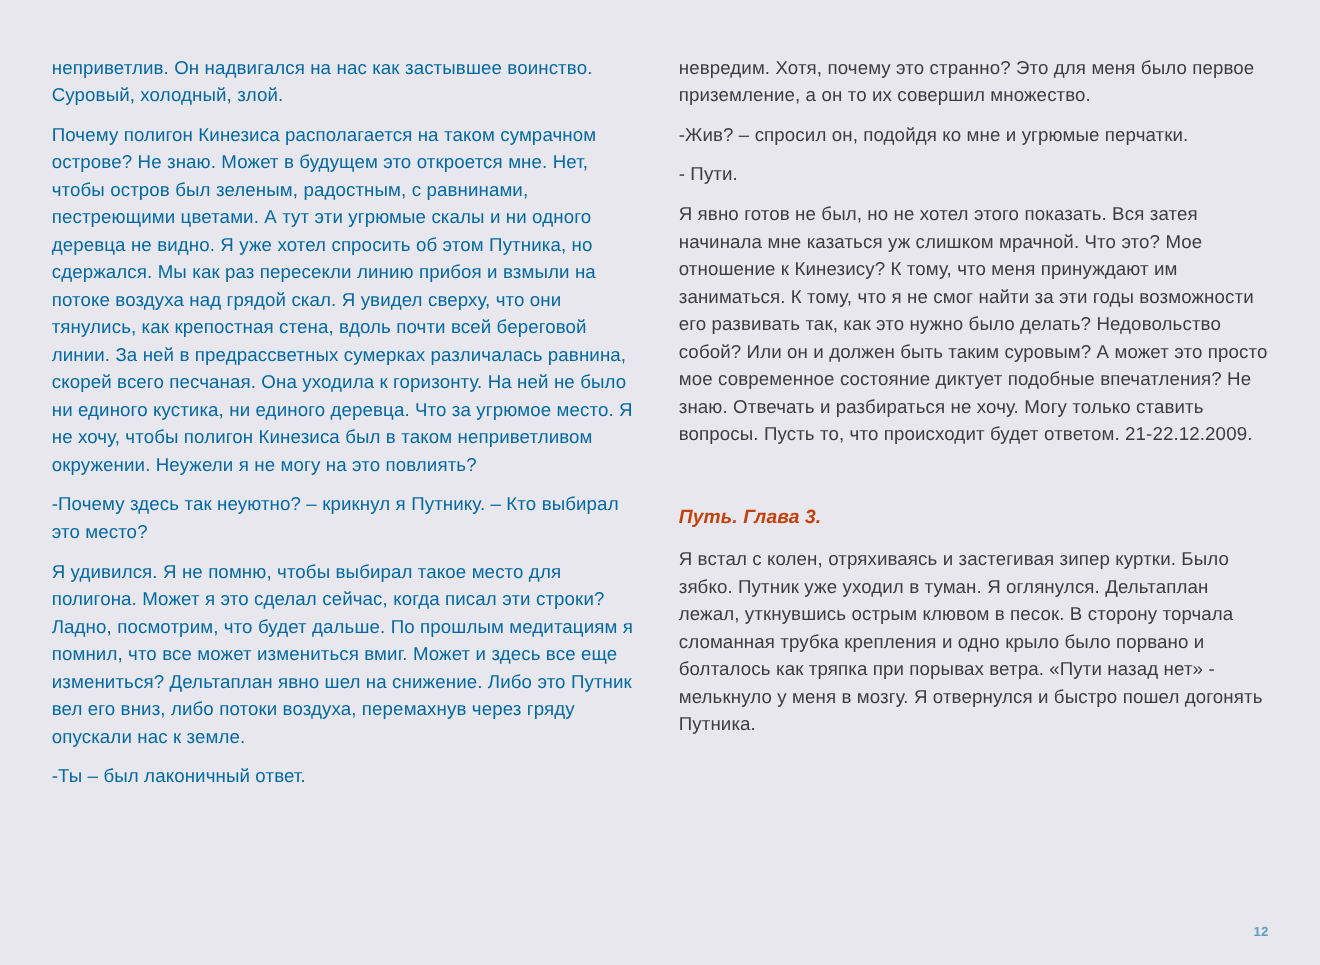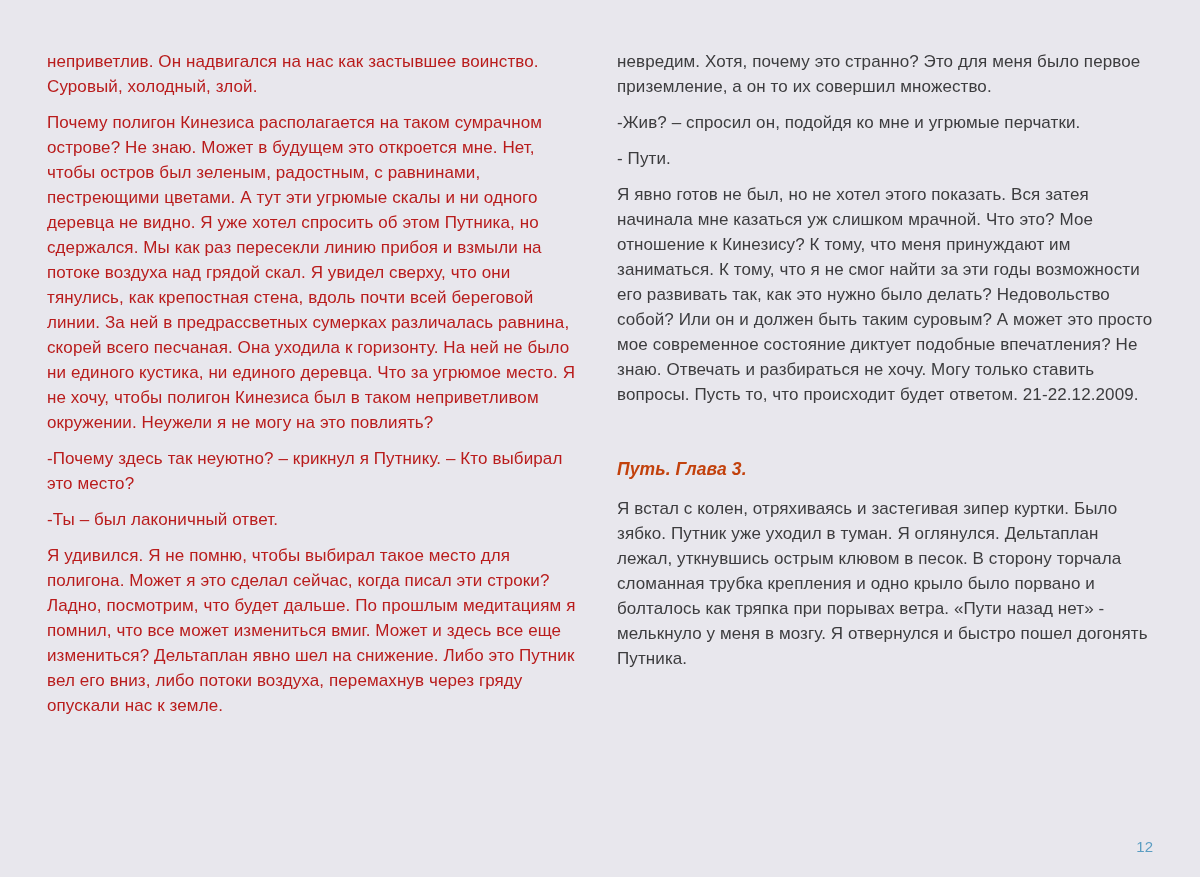--- a/index.html
+++ b/index.html
@@ -42,38 +42,39 @@
     font-size: 17.5px;
     font-weight: bold;
     font-style: italic;
     color: #3c3c3e;
     line-height: 25px;
   }
   .page-number {
     position: absolute;
     top: 836px;
     right: 47px;
-    font-size: 15px;
+    font-size: 12px;
     line-height: 22px;
     color: #5b9dc2;
     text-align: right;
+    font-weight: bold;
   }
 </style>
 </head>
 <body style="background: rgb(232, 231, 237);">
 
 <div class="page" style="background: rgb(232, 231, 237);">
   <div class="columns">
 
-    <div class="column" style="color: #b91c1c;">
+    <div class="column" style="color: #0369a1;">
       <p>неприветлив. Он надвигался на нас как застывшее воинство. Суровый, холодный, злой.</p>
       <p>Почему полигон Кинезиса располагается на таком сумрачном острове? Не знаю. Может в будущем это откроется мне. Нет, чтобы остров был зеленым, радостным, с равнинами, пестреющими цветами. А тут эти угрюмые скалы и ни одного деревца не видно. Я уже хотел спросить об этом Путника, но сдержался. Мы как раз пересекли линию прибоя и взмыли на потоке воздуха над грядой скал. Я увидел сверху, что они тянулись, как крепостная стена, вдоль почти всей береговой линии. За ней в предрассветных сумерках различалась равнина, скорей всего песчаная. Она уходила к горизонту. На ней не было ни единого кустика,  ни единого деревца. Что за угрюмое место. Я не хочу, чтобы полигон Кинезиса был в таком неприветливом окружении. Неужели я не могу на это повлиять?</p>
       <p>-Почему здесь так неуютно? – крикнул я Путнику.  – Кто выбирал это место?</p>
+      <p>Я удивился. Я не помню, чтобы выбирал такое место для полигона. Может я это сделал сейчас, когда писал эти строки? Ладно, посмотрим, что будет дальше. По прошлым медитациям я помнил, что все может измениться вмиг. Может и здесь все еще измениться? Дельтаплан явно шел на снижение. Либо это Путник вел его вниз, либо потоки воздуха, перемахнув через гряду опускали нас к земле.</p>
       <p>-Ты – был лаконичный ответ.</p>
-      <p>Я удивился. Я не помню, чтобы выбирал такое место для полигона. Может я это сделал сейчас, когда писал эти строки? Ладно, посмотрим, что будет дальше. По прошлым медитациям я помнил, что все может измениться вмиг. Может и здесь все еще измениться? Дельтаплан явно шел на снижение. Либо это Путник вел его вниз, либо потоки воздуха, перемахнув через гряду опускали нас к земле.</p>
     </div>
 
     <div class="column" style="color: rgb(60, 60, 62);">
       <p>невредим. Хотя, почему это странно? Это для меня было первое приземление, а он то их совершил множество.</p>
       <p>-Жив? – спросил он, подойдя ко мне и угрюмые перчатки.</p>
       <p>- Пути.</p>
       <p>Я явно готов не был, но не хотел этого показать. Вся затея начинала мне казаться уж слишком мрачной. Что это? Мое отношение к Кинезису? К тому, что меня принуждают им заниматься. К тому, что я не смог найти за эти годы возможности его развивать так, как это нужно было делать? Недовольство собой? Или он и должен быть таким суровым? А может это просто мое современное состояние диктует подобные впечатления? Не знаю. Отвечать и разбираться не хочу. Могу только ставить вопросы. Пусть то, что происходит будет ответом. 21-22.12.2009.</p>
       <h2 class="chapter-heading" style="color: #c2410c;">Путь. Глава 3.</h2>
       <p>Я встал с колен, отряхиваясь и застегивая зипер куртки. Было зябко. Путник уже уходил в туман. Я оглянулся. Дельтаплан лежал, уткнувшись острым клювом в песок. В сторону торчала сломанная трубка крепления и одно крыло было порвано и болталось как тряпка при порывах ветра. «Пути назад нет» - мелькнуло у меня в мозгу. Я отвернулся и быстро пошел догонять Путника.</p>
     </div>

